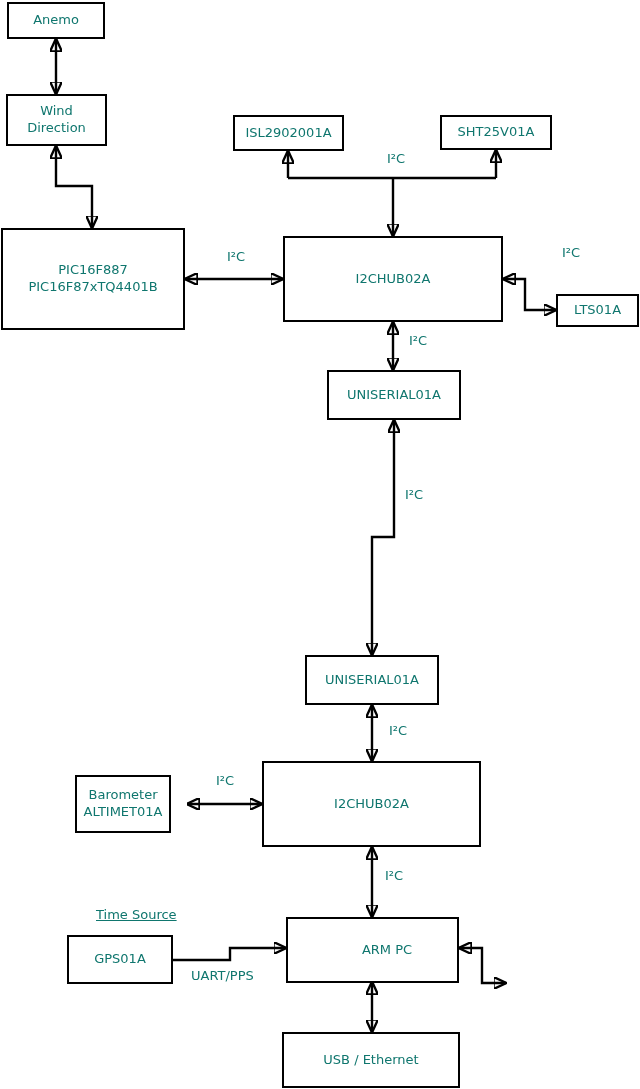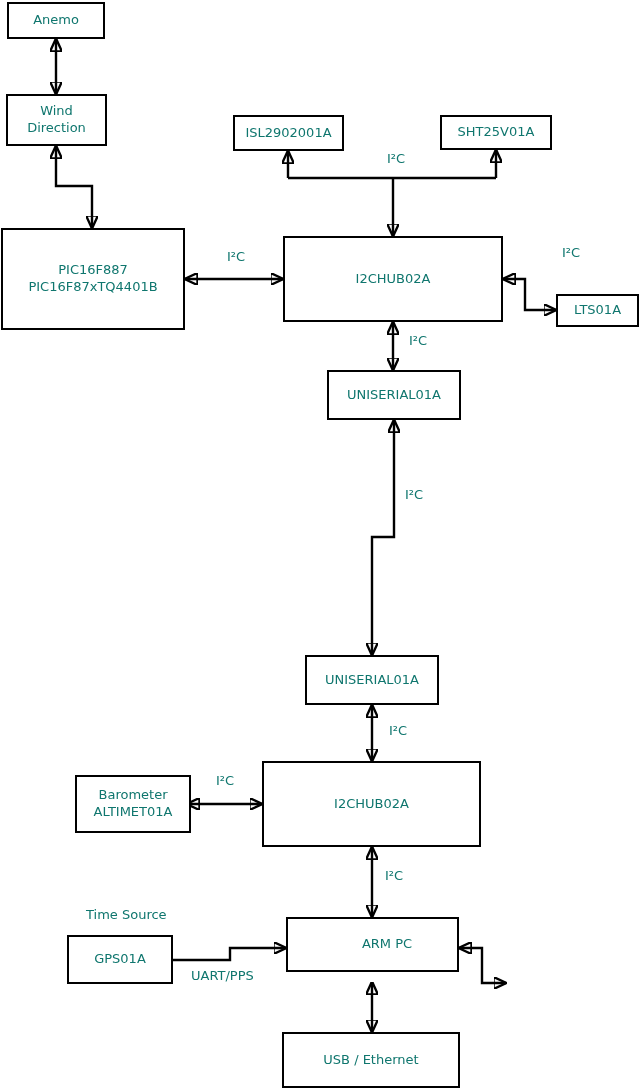--- a/index.html
+++ b/index.html
@@ -50,36 +50,36 @@
   
   #n-anemo   { left: 7px;   top: 2px;    width: 98px;  height: 37px; }
   #n-wind    { left: 6px;   top: 94px;   width: 101px; height: 52px; }
   #n-pic     { left: 1px;   top: 228px;  width: 184px; height: 102px; }
   #n-isl     { left: 233px; top: 115px;  width: 111px; height: 36px; }
   #n-sht     { left: 440px; top: 115px;  width: 112px; height: 35px; }
   #n-hub1    { left: 283px; top: 236px;  width: 220px; height: 86px; }
   #n-lts     { left: 556px; top: 294px;  width: 83px;  height: 33px; }
   #n-uni1    { left: 327px; top: 370px;  width: 134px; height: 50px; }
   #n-uni2    { left: 305px; top: 655px;  width: 134px; height: 50px; }
-  #n-baro    { left: 75px;  top: 775px;  width: 116px; height: 58px; }
+  #n-baro    { left: 75px;  top: 775px;  width: 96px; height: 58px; }
   #n-hub2    { left: 262px; top: 761px;  width: 219px; height: 86px; }
-  #n-armpc   { left: 286px; top: 917px;  width: 173px; height: 55px; padding-left: 29px; }
+  #n-armpc   { left: 286px; top: 917px;  width: 173px; height: 66px; padding-left: 29px; }
   #n-gps     { left: 67px;  top: 935px;  width: 106px; height: 49px; text-align: right; }
   #n-sdcard  { left: 506px; top: 959px;  width: 109px; height: 49px; }
   #n-usb     { left: 282px; top: 1032px; width: 178px; height: 56px; text-align: center; }
   
   #l-i2c-sensors   { left: 387px; top: 151px; }
   #l-i2c-pic-hub   { left: 227px; top: 249px; }
   #l-i2c-hub-lts   { left: 562px; top: 245px; }
   #l-i2c-hub-uni   { left: 409px; top: 333px; }
   #l-i2c-link      { left: 405px; top: 487px; }
   #l-i2c-uni-hub2  { left: 389px; top: 723px; }
   #l-i2c-baro-hub2 { left: 216px; top: 773px; }
   #l-i2c-hub2-arm  { left: 385px; top: 868px; }
-  #l-time-source   { left: 86px;  top: 907px; }
+  #l-time-source   { left: 96px;  top: 907px; text-decoration: underline; }
   #l-uart-pps      { left: 191px; top: 968px; }
 </style>
 </head>
 <body>
 
 <div class="stage">
 
   <svg class="wires" width="640" height="1089" viewBox="0 0 640 1089" xmlns="http://www.w3.org/2000/svg">
     <defs>
       <marker id="arrow" markerWidth="13" markerHeight="12" refX="12.5" refY="6" orient="auto-start-reverse" markerUnits="userSpaceOnUse">

